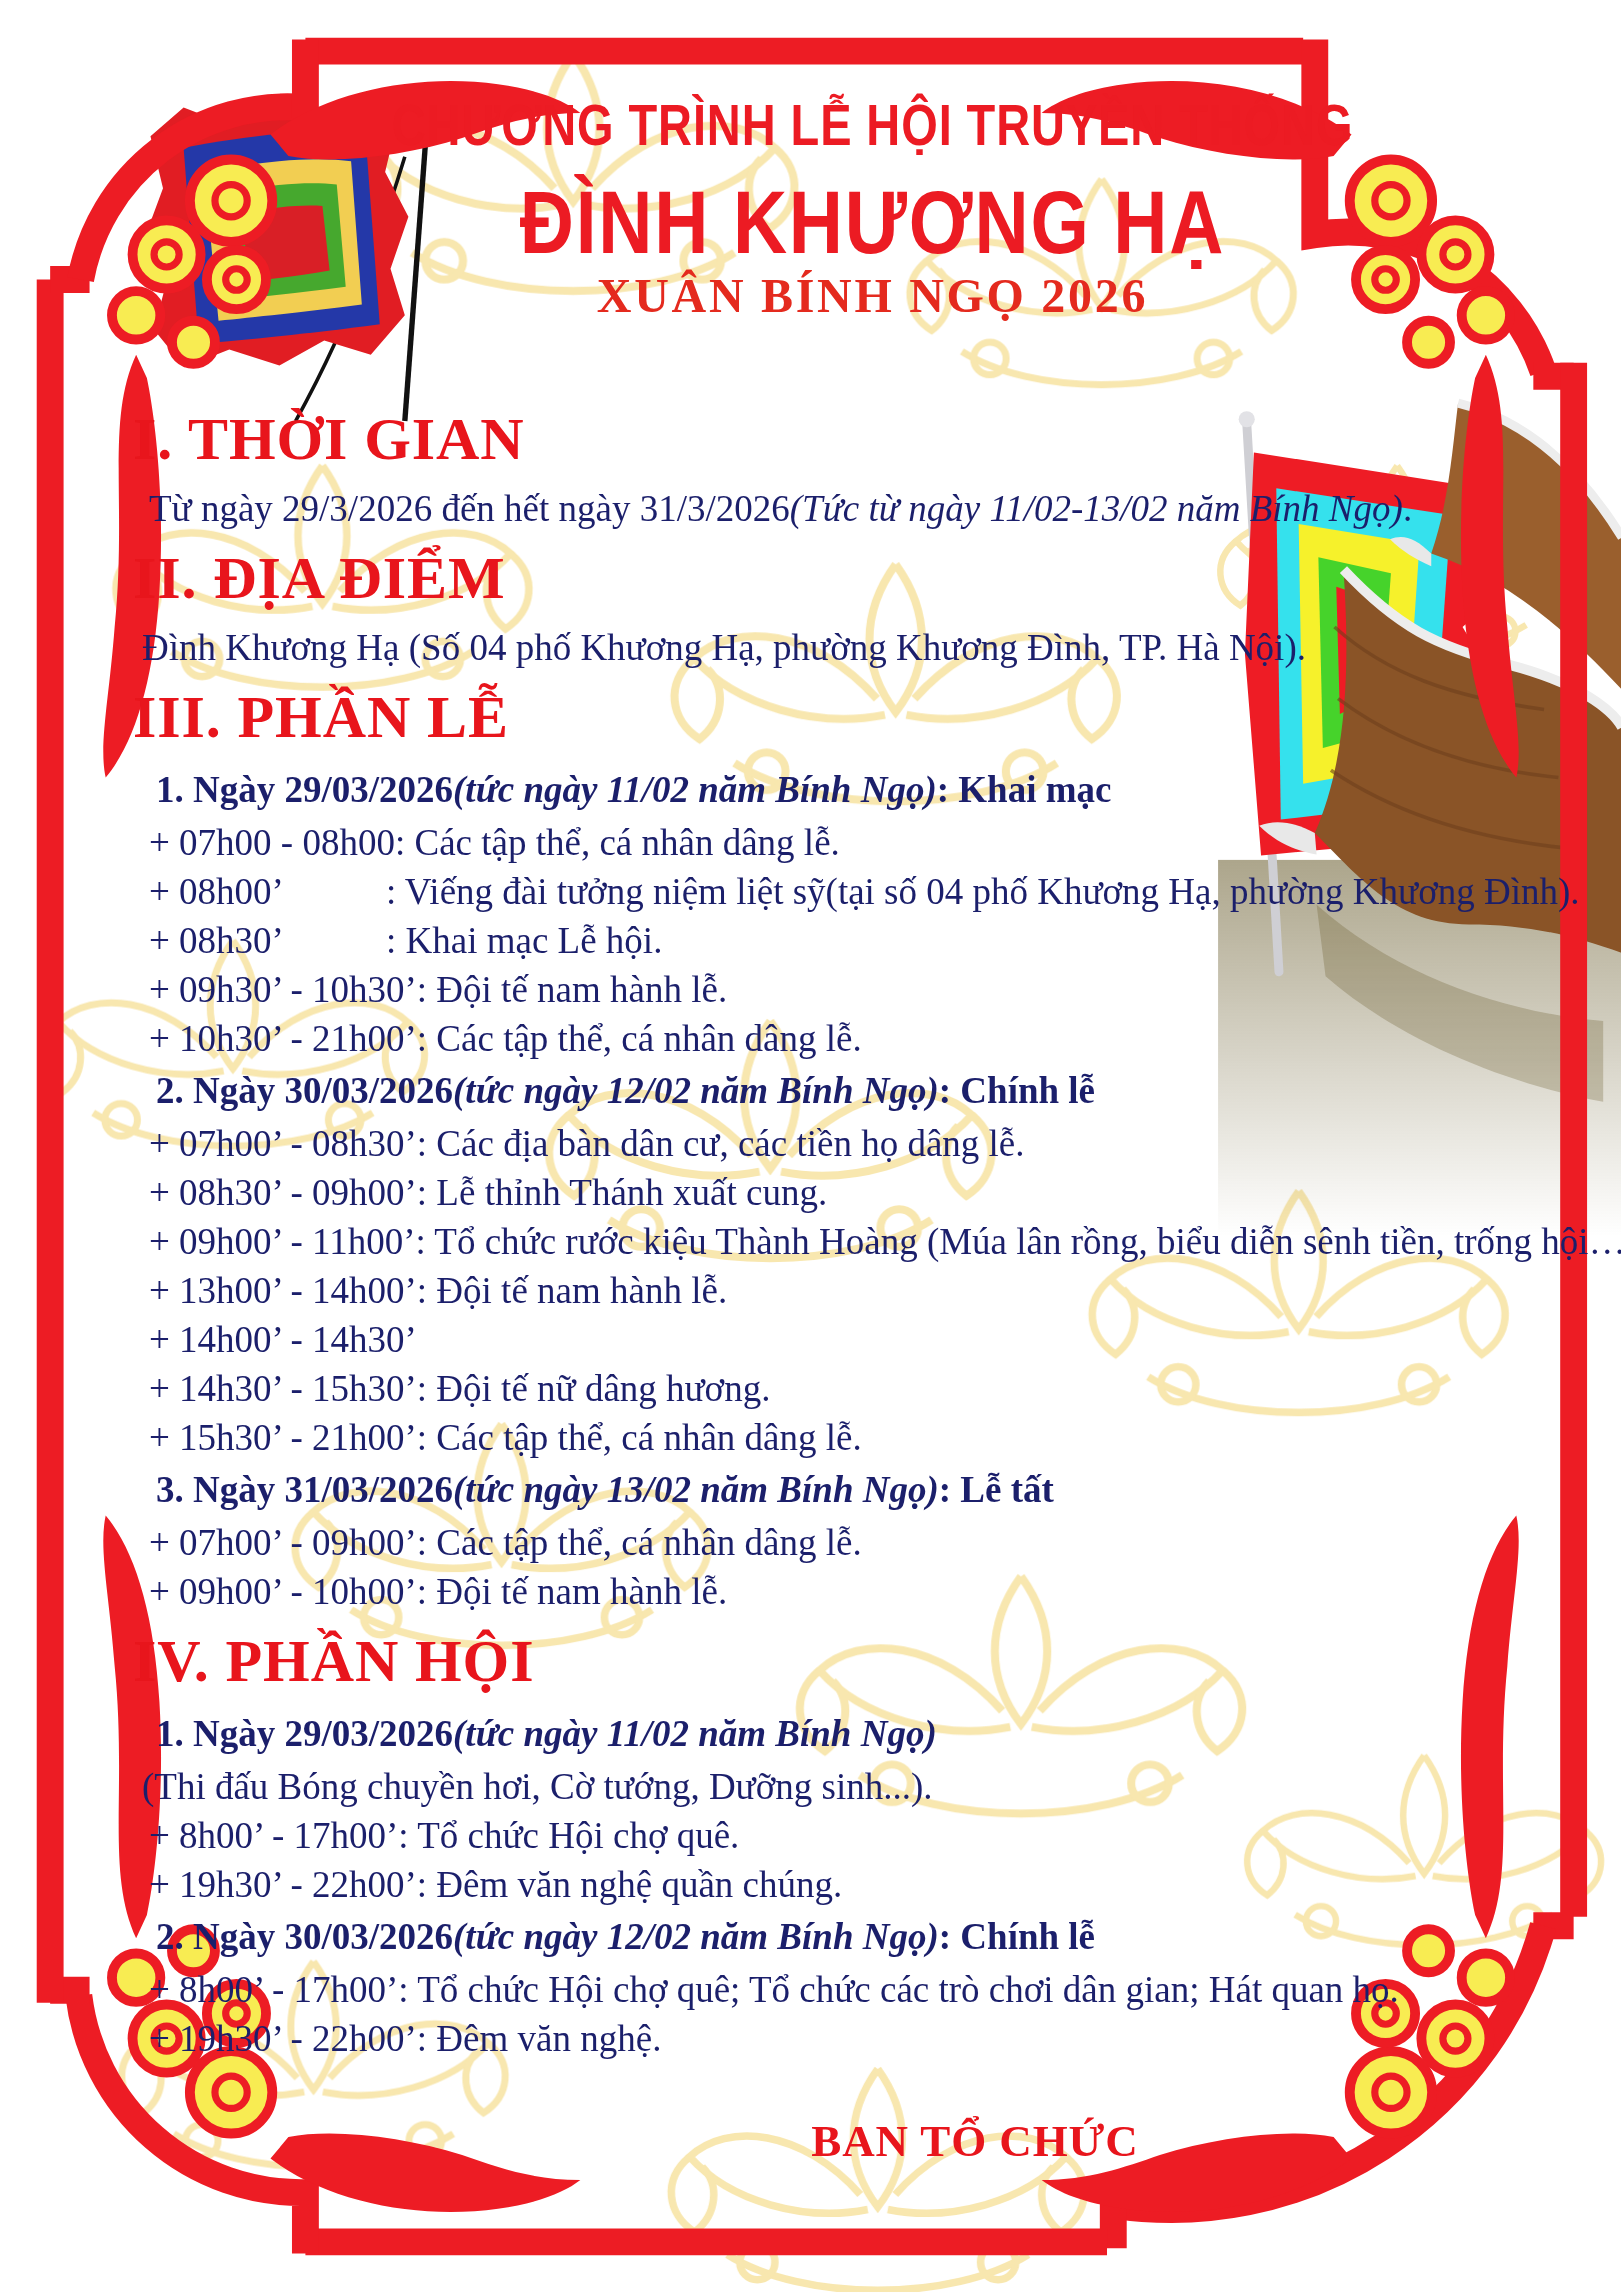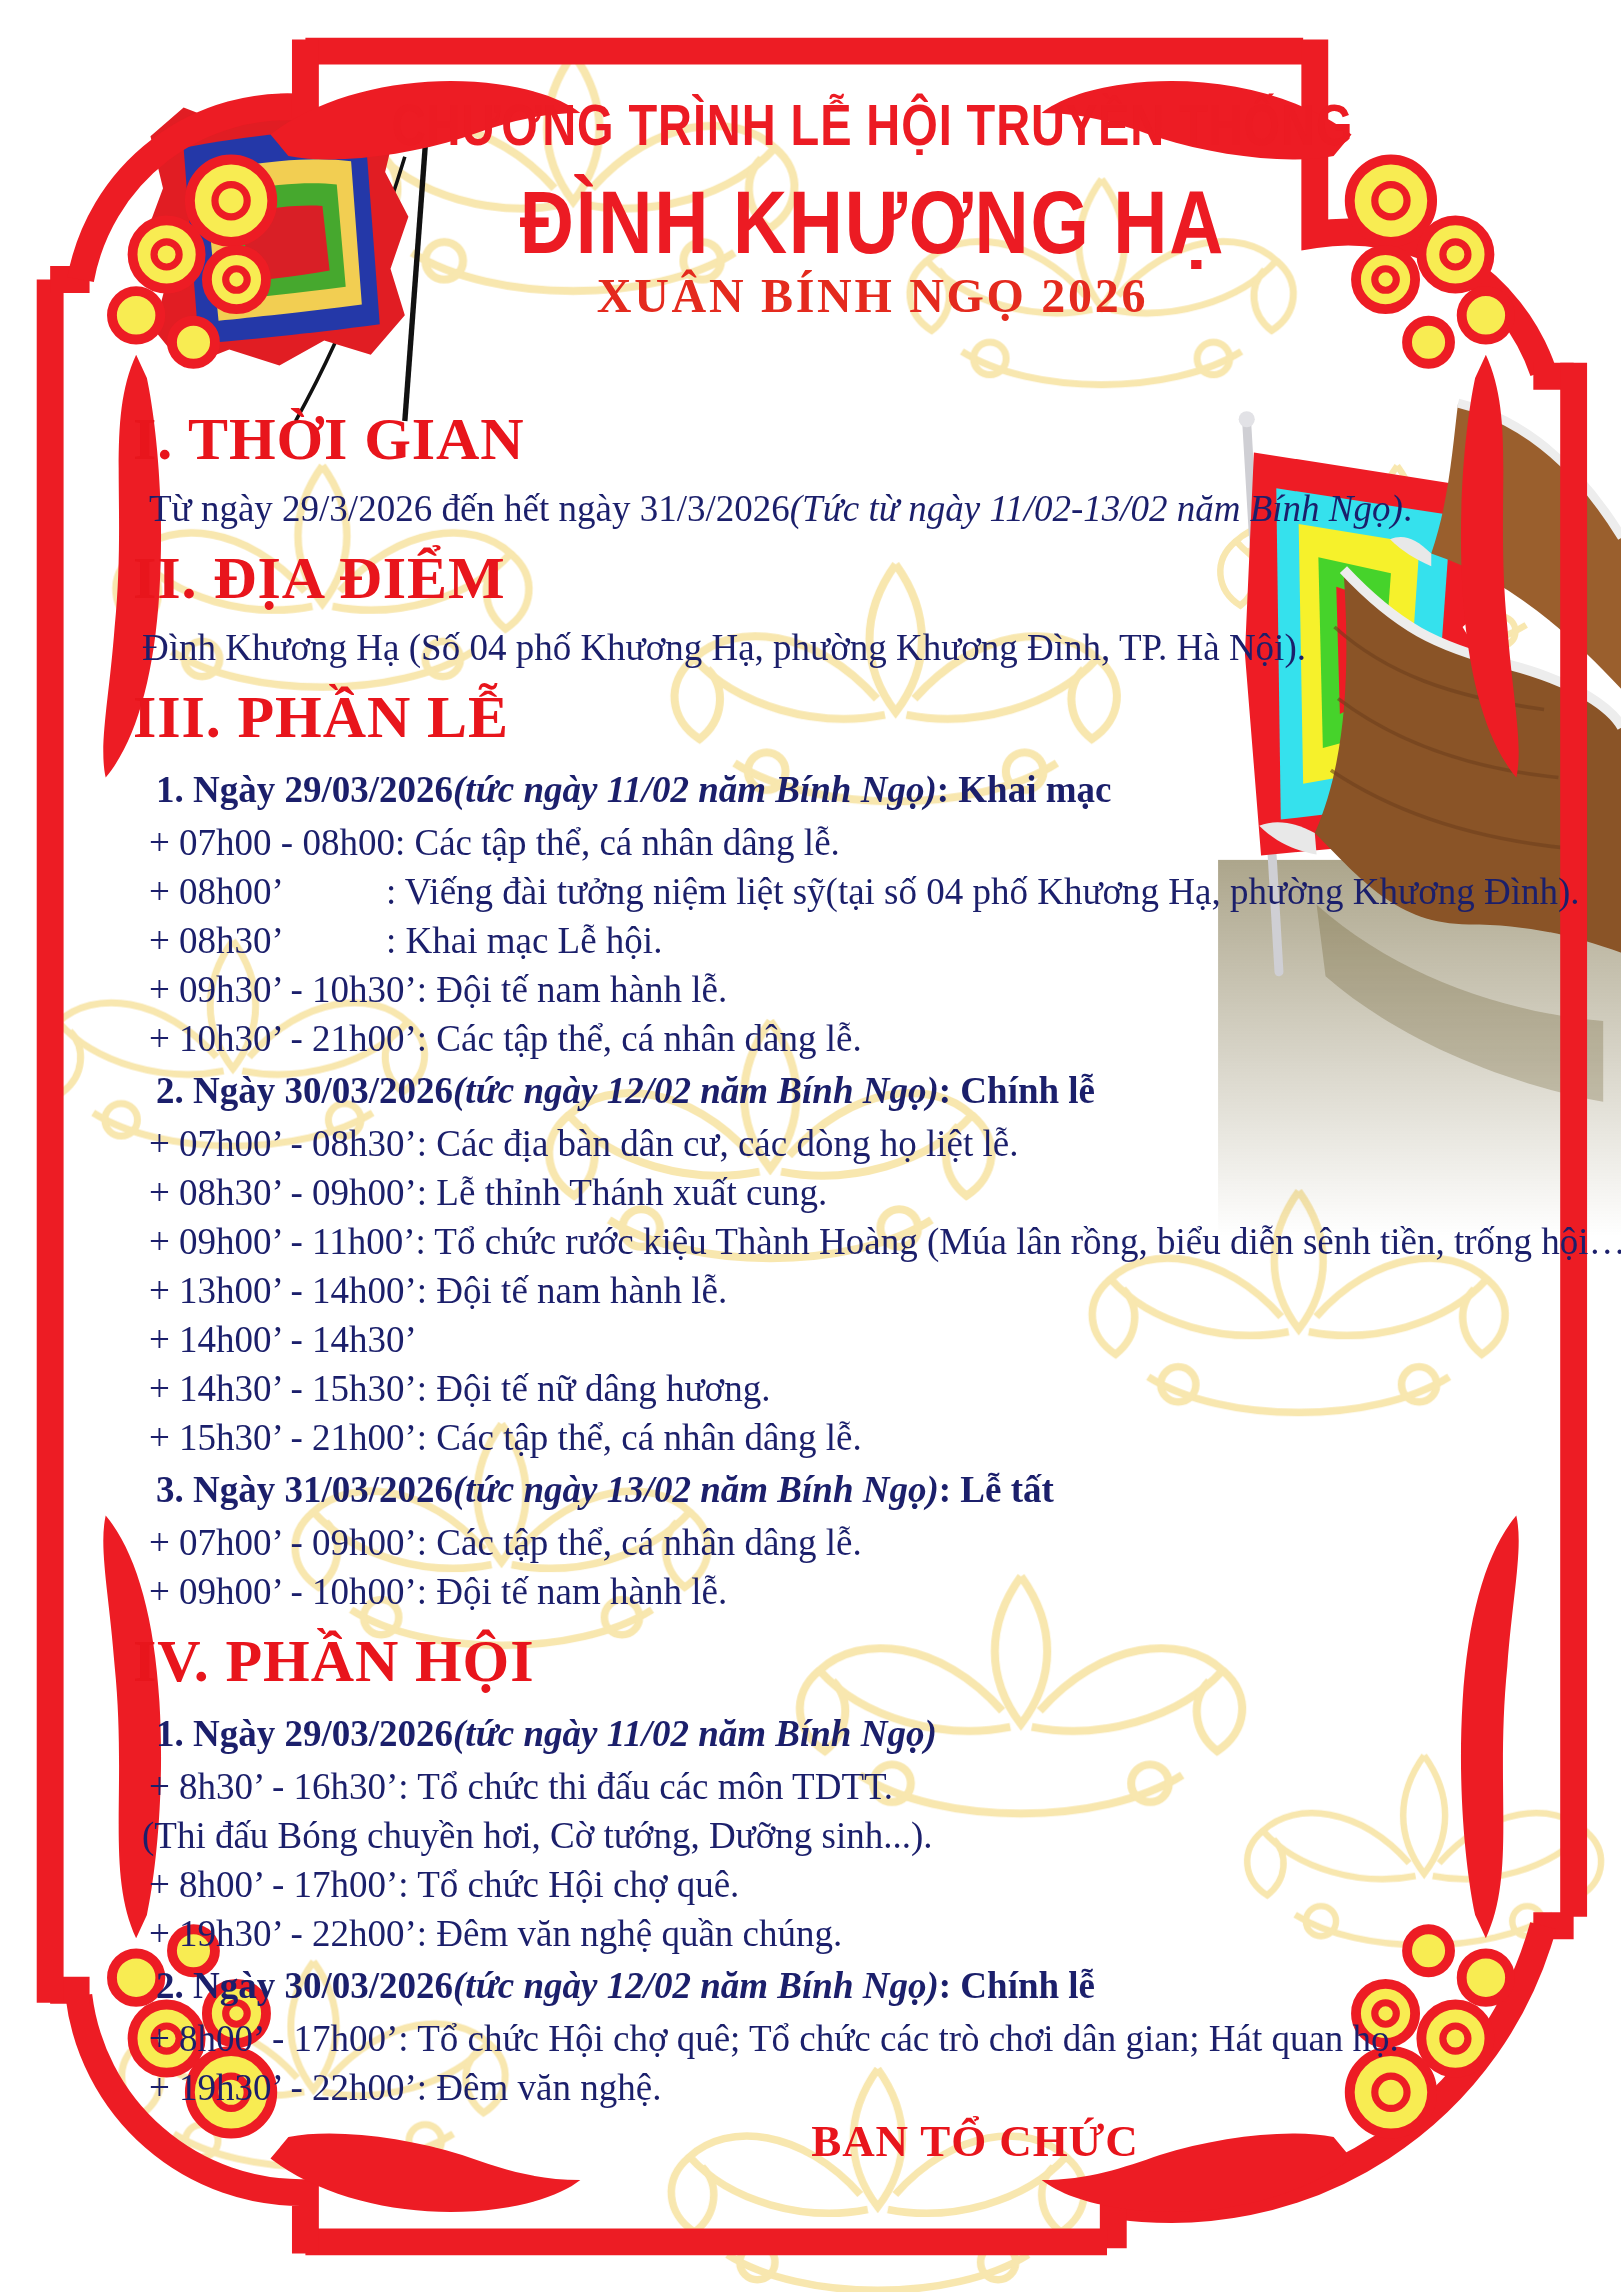--- a/index.html
+++ b/index.html
@@ -196,21 +196,21 @@
         <span class="time">+ 10h30’ - 21h00’</span>
         <span class="desc">: Các tập thể, cá nhân dâng lễ.</span>
       </div>
       <div class="row mix day">
         <span>2. Ngày 30/03/2026 </span>
         <em>(tức ngày 12/02 năm Bính Ngọ)</em>
         <span>: Chính lễ</span>
       </div>
       <div class="row item">
         <span class="time">+ 07h00’ - 08h30’</span>
-        <span class="desc">: Các địa bàn dân cư, các dòng họ liệt lễ.</span>
+        <span class="desc">: Các địa bàn dân cư, các tiền họ dâng lễ.</span>
       </div>
       <div class="row item">
         <span class="time">+ 08h30’ - 09h00’</span>
         <span class="desc">: Lễ thỉnh Thánh xuất cung.</span>
       </div>
       <div class="row item">
         <span class="time">+ 09h00’ - 11h00’</span>
         <span class="desc">: Tổ chức rước kiệu Thành Hoàng (Múa lân rồng, biểu diễn sênh tiền, trống hội…).</span>
       </div>
       <div class="row item">
@@ -240,24 +240,20 @@
       <div class="row item">
         <span class="time">+ 09h00’ - 10h00’</span>
         <span class="desc">: Đội tế nam hành lễ.</span>
       </div>
       <div class="sec-heading">IV. PHẦN HỘI</div>
       <div class="row mix day">
         <span>1. Ngày 29/03/2026 </span>
         <em>(tức ngày 11/02 năm Bính Ngọ)</em>
         <span></span>
       </div>
-      <div class="row item">
-        <span class="time">+ 8h30’ - 16h30’</span>
-        <span class="desc">: Tổ chức thi đấu các môn TDTT.</span>
-      </div>
       <div class="row plain">(Thi đấu Bóng chuyền hơi, Cờ tướng, Dưỡng sinh...).</div>
       <div class="row item">
         <span class="time">+ 8h00’ - 17h00’</span>
         <span class="desc">: Tổ chức Hội chợ quê.</span>
       </div>
       <div class="row item">
         <span class="time">+ 19h30’ - 22h00’</span>
         <span class="desc">: Đêm văn nghệ quần chúng.</span>
       </div>
       <div class="row mix day">

